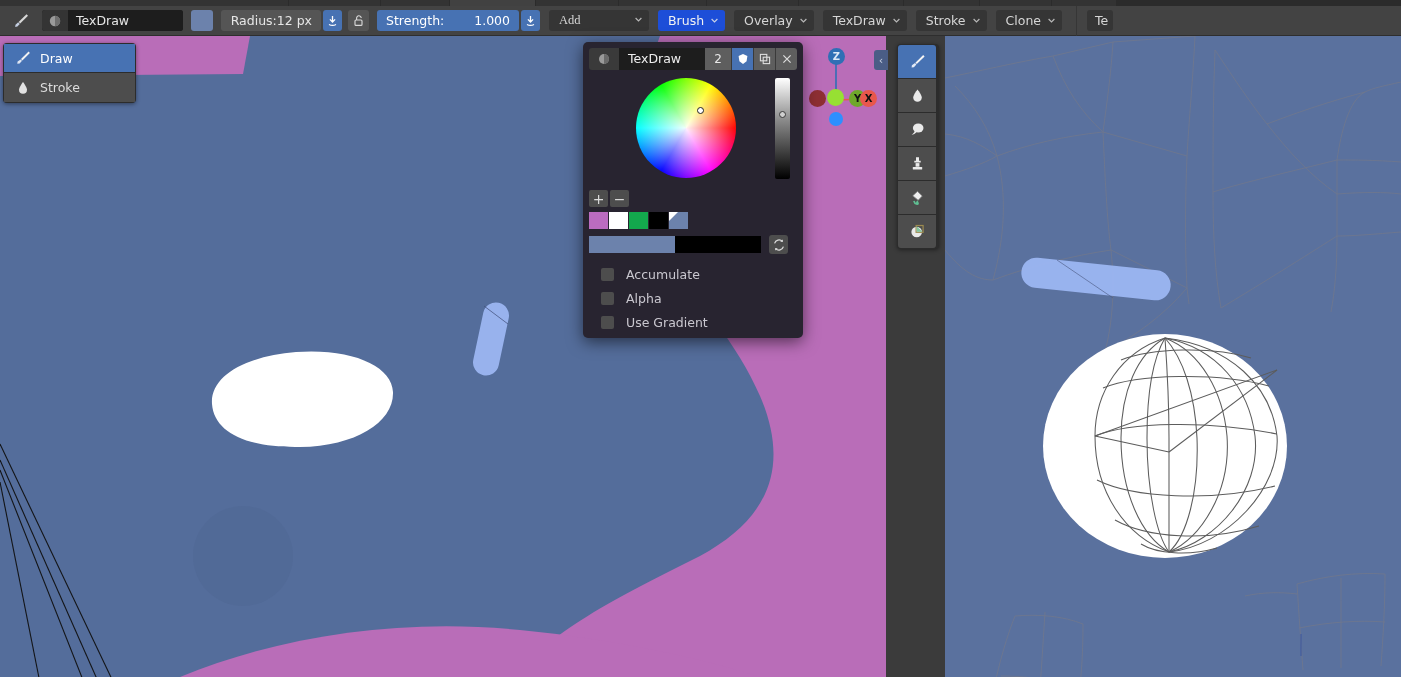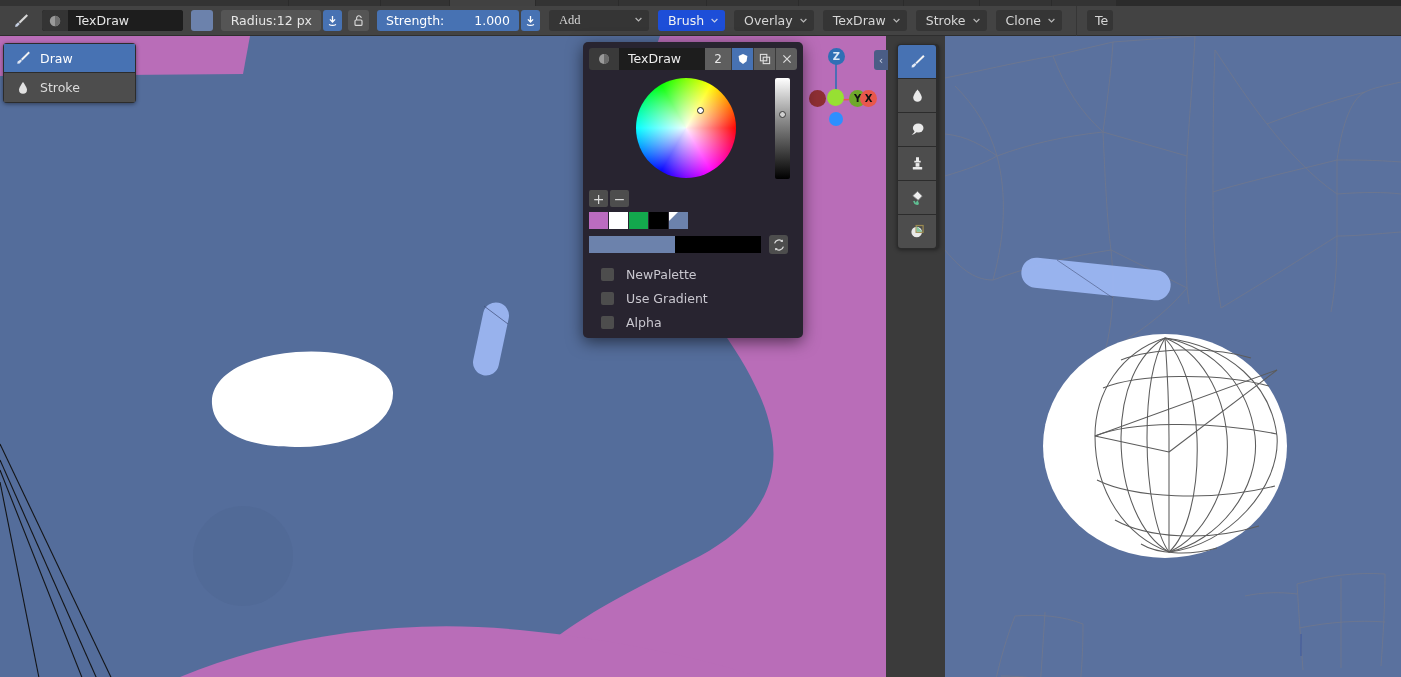--- a/index.html
+++ b/index.html
@@ -683,28 +683,28 @@
           <path d="M11.4 8.6 a4.6 4.6 0 0 1 -7.8 2" fill="none" stroke="#ddd" stroke-width="1.2"></path>
           <path d="M10.8 1.4 L10.8 4 L8.2 3.6 Z" fill="#ddd"></path>
           <path d="M3.2 12.6 L3.2 10 L5.8 10.4 Z" fill="#ddd"></path>
         </svg>
       </div>
     </div>
 
     <div class="checks">
       <div class="checkrow">
         <span class="cbox"></span>
-        <span>NewPalette</span>
+        <span>Accumulate</span>
+      </div>
+      <div class="checkrow">
+        <span class="cbox"></span>
+        <span>Alpha</span>
       </div>
       <div class="checkrow">
         <span class="cbox"></span>
         <span>Use Gradient</span>
       </div>
-      <div class="checkrow">
-        <span class="cbox"></span>
-        <span>Alpha</span>
-      </div>
     </div>
 
 
   </div>
 
 </div>
 
 </body></html>

